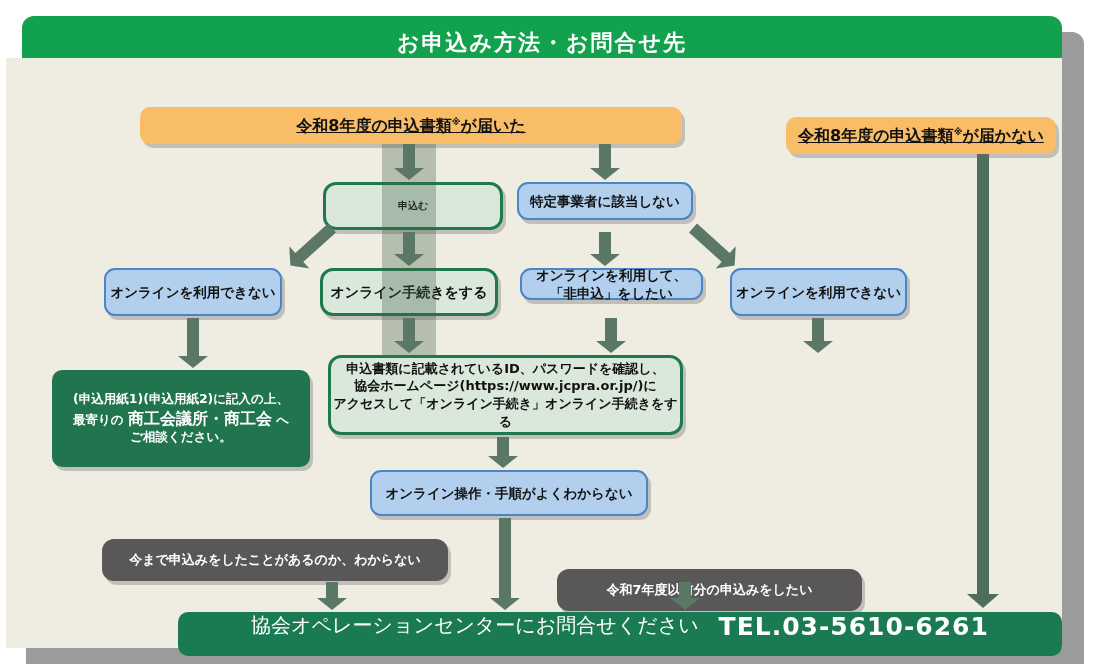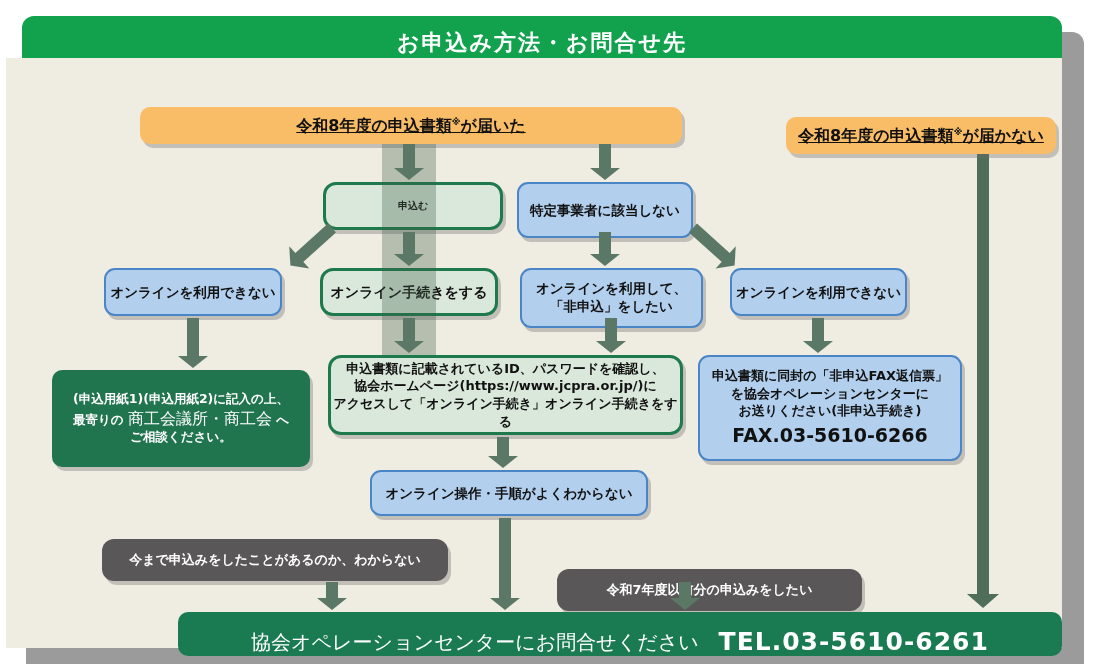--- a/index.html
+++ b/index.html
@@ -45,25 +45,25 @@
   .node{z-index:2;position:absolute;}
   .arr{position:absolute;width:30px;z-index:4;}
   .arr .sh{position:absolute;left:9px;right:9px;top:0;bottom:11px;background:var(--arrow);}
   .arr .hd{position:absolute;left:0;bottom:0;width:0;height:0;
     border-left:15px solid transparent;border-right:15px solid transparent;border-top:12px solid var(--arrow);}
   .vline{position:absolute;left:977px;top:144px;width:12px;height:450px;background:var(--line);z-index:1;}
   .vhead{position:absolute;left:967px;top:594px;width:0;height:0;z-index:1;
     border-left:16px solid transparent;border-right:16px solid transparent;border-top:14px solid var(--line);}
 
   .footer-bar{left:178px;top:612px;width:884px;height:44px;background:var(--footer-green);
-    border-radius:10px;display:flex;align-items:flex-end;justify-content:center;gap:20px;z-index:5;}
+    border-radius:10px;display:flex;align-items:flex-start;justify-content:center;gap:20px;z-index:5;}
   .footer-bar .ftext{color:#fff;font-size:20px;font-weight:500;}
   .footer-bar .ftel{color:#fff;font-size:25px;font-weight:bold;letter-spacing:1px;}
 
-  .mail-strong{font-size:16px;font-weight:normal;}
+  .mail-strong{font-size:16px;font-weight:bold;}
   .faxnum{font-size:19px;font-weight:bold;margin-top:3px;}
   .multiline{flex-direction:column;}
 </style>
 </head>
 <body>
 
 <div class="page">
 
   <div class="abs shadow-right"></div>
   <div class="abs shadow-bottom"></div>
@@ -83,56 +83,50 @@
   </div>
   <div class="node orange" style="left:786px;top:117px;width:270px;height:37px;">
     <span>
       <span>令和8年度の申込書類</span><sup>※</sup><span>が届かない</span>
     </span>
   </div>
 
   <div class="node greenlite" style="left:323px;top:182px;width:180px;height:48px;font-size:10px;">
     <span>申込む</span>
   </div>
-  <div class="node blue" style="left:517px;top:182px;width:176px;height:56px;">
+  <div class="node blue" style="left:517px;top:182px;width:176px;height:38px;">
     <span>特定事業者に該当しない</span>
   </div>
 
   <div class="node blue" style="left:104px;top:268px;width:178px;height:48px;">
     <span>オンラインを利用できない</span>
   </div>
   <div class="node greenlite" style="left:320px;top:268px;width:178px;height:48px;">
     <span>オンライン手続きをする</span>
   </div>
-  <div class="node blue multiline" style="left:520px;top:268px;width:183px;height:60px;font-family:Liberation Serif, serif;">
+  <div class="node blue multiline" style="left:520px;top:268px;width:183px;height:32px;">
     <span>オンラインを利用して、</span>
     <span>「非申込」をしたい</span>
   </div>
   <div class="node blue" style="left:730px;top:268px;width:177px;height:48px;">
     <span>オンラインを利用できない</span>
   </div>
 
   <div class="node greendark" style="left:52px;top:370px;width:258px;height:97px;padding:13px 6px;">
     <span>(申込用紙1)(申込用紙2)に記入の上、</span>
     <span><span>最寄りの </span><span class="mail-strong">商工会議所・商工会</span><span> へ</span></span>
     <span>ご相談ください。</span>
   </div>
 
   <div class="node greenlite multiline" style="left:328px;top:355px;width:355px;height:80px;font-size:13px;font-weight:bold;">
     <span>申込書類に記載されているID、パスワードを確認し、</span>
     <span>協会ホームページ(https://www.jcpra.or.jp/)に</span>
     <span>アクセスして「オンライン手続き」オンライン手続きをする</span>
   </div>
 
-  <div class="node blue multiline" style="left:698px;top:355px;width:264px;height:106px;font-size:13px;font-weight:bold;">
-    <span>申込書類に同封の「非申込FAX返信票」</span>
-    <span>を協会オペレーションセンターに</span>
-    <span>お送りください(非申込手続き)</span>
-    <span class="faxnum">FAX.03-5610-6266</span>
-  </div>
 
   <div class="node blue" style="left:370px;top:470px;width:278px;height:46px;">
     <span>オンライン操作・手順がよくわからない</span>
   </div>
 
   <div class="node graybox" style="left:102px;top:539px;width:346px;height:42px;">
     <span>今まで申込みをしたことがあるのか、わからない</span>
   </div>
   <div class="node graybox" style="left:557px;top:569px;width:305px;height:42px;">
     <span>令和7年度以前分の申込みをしたい</span>

